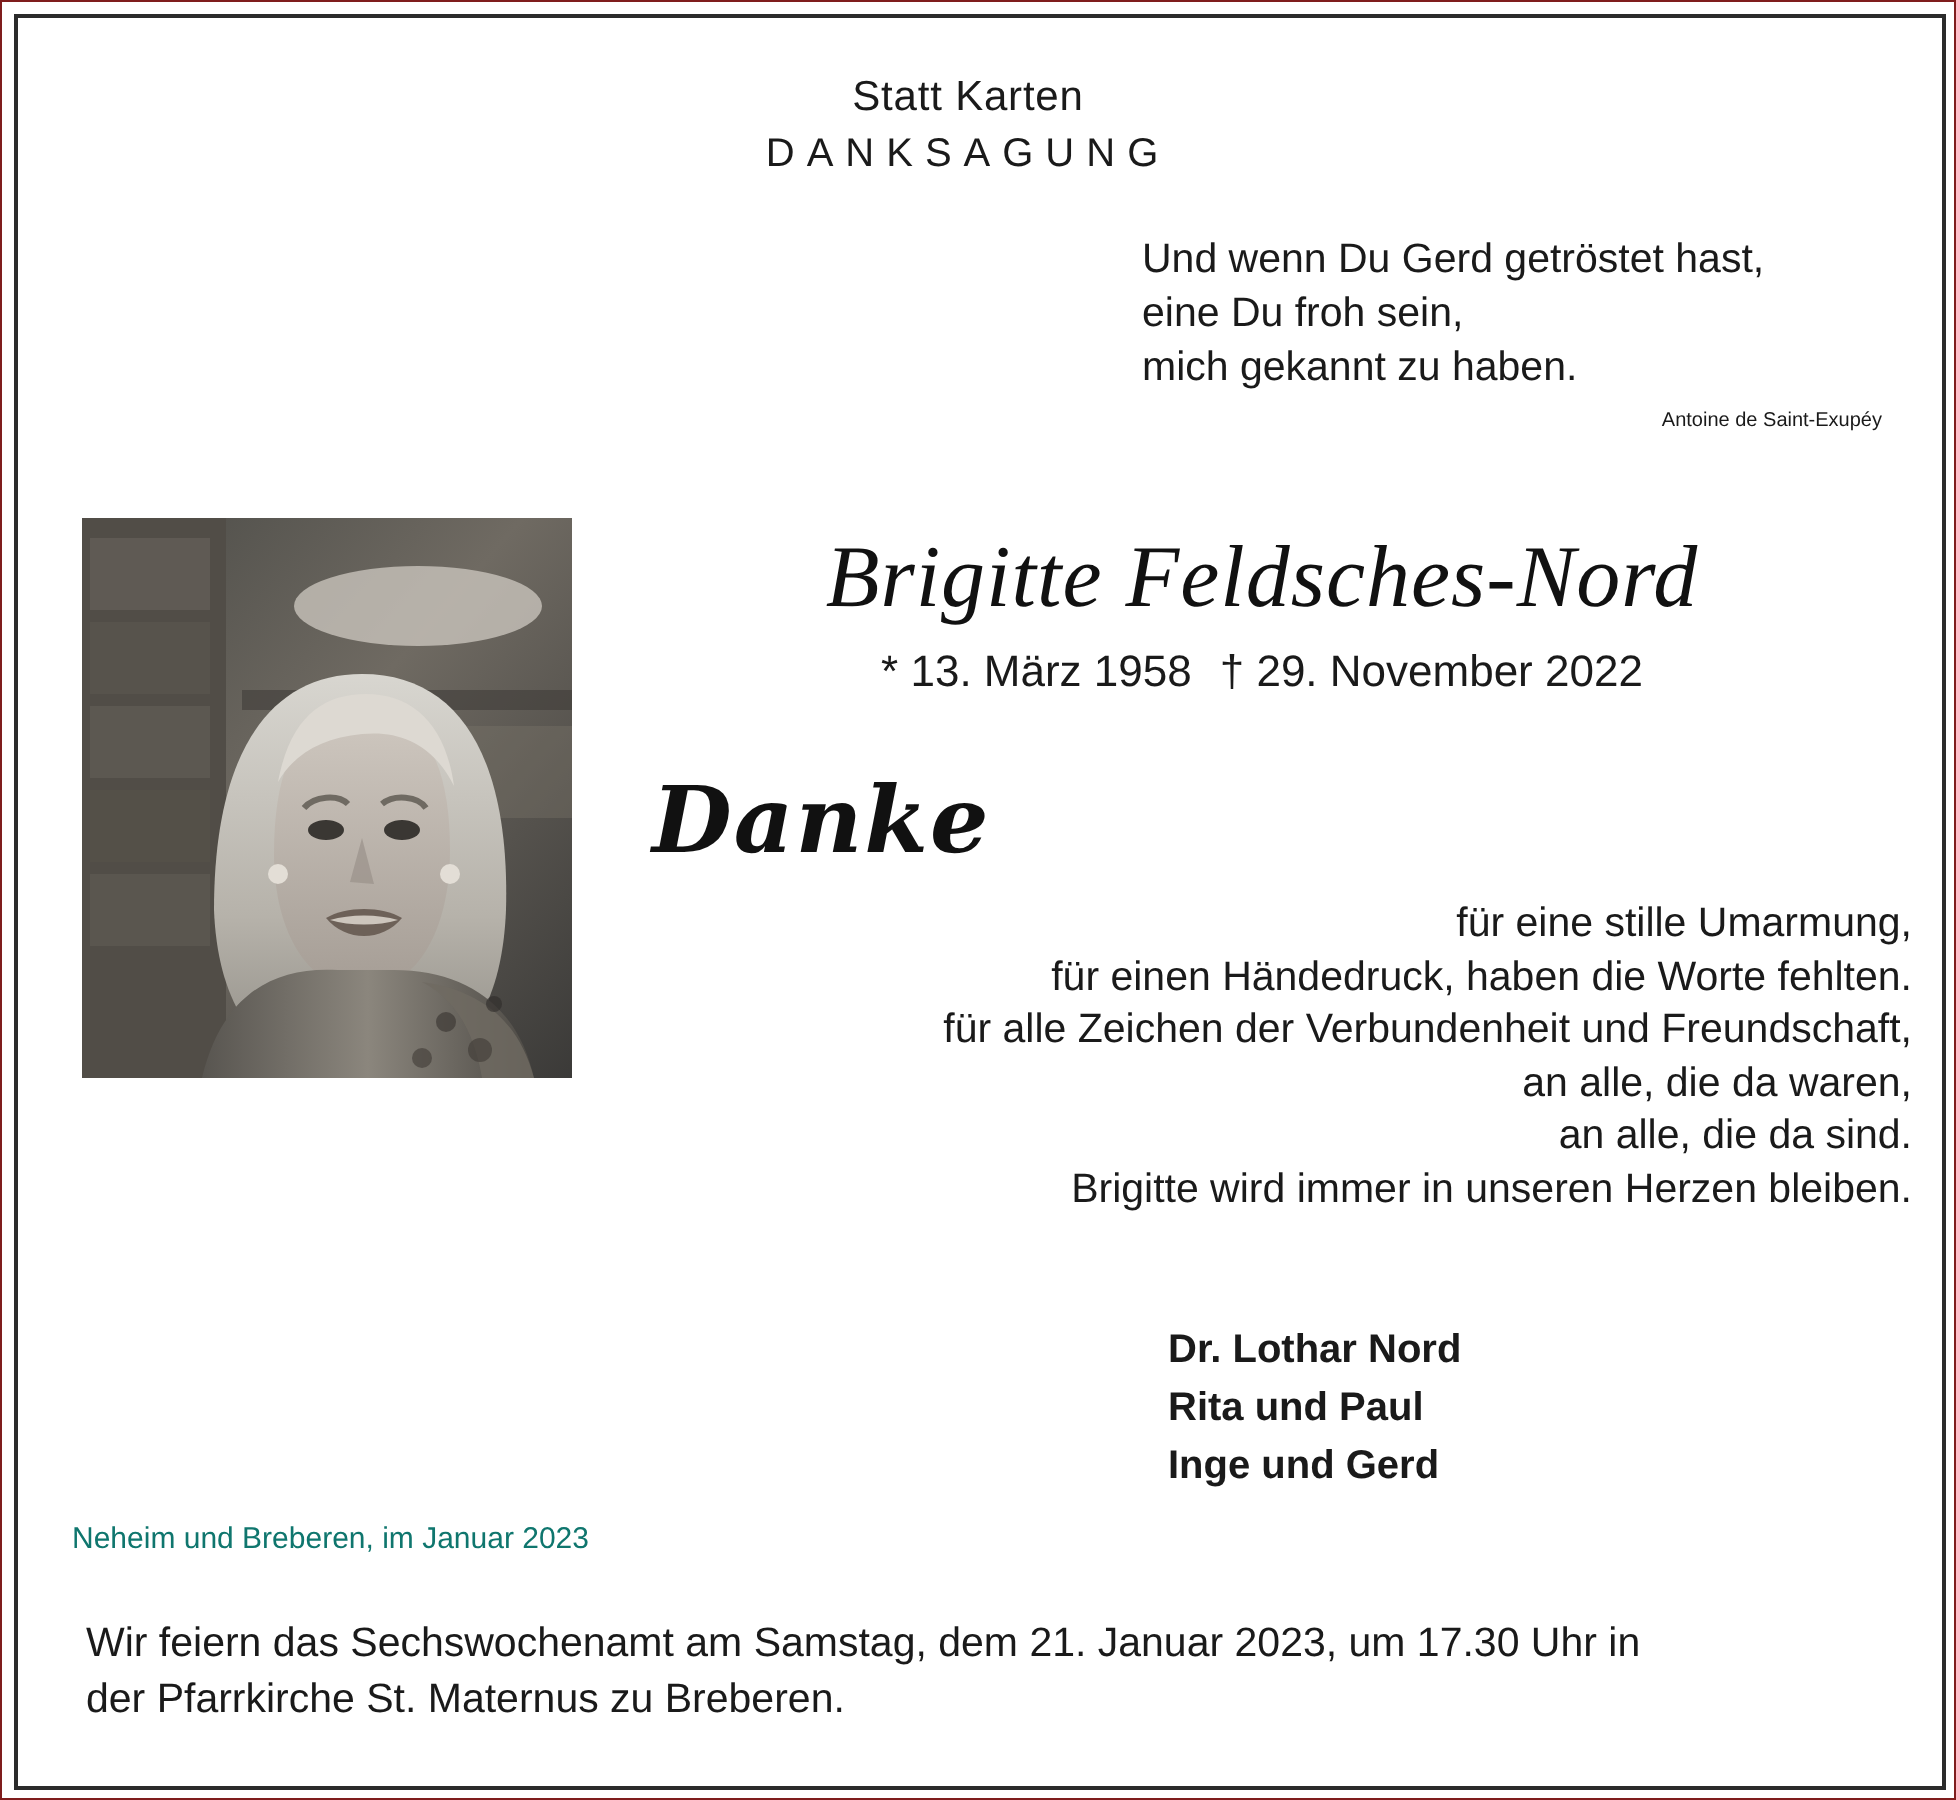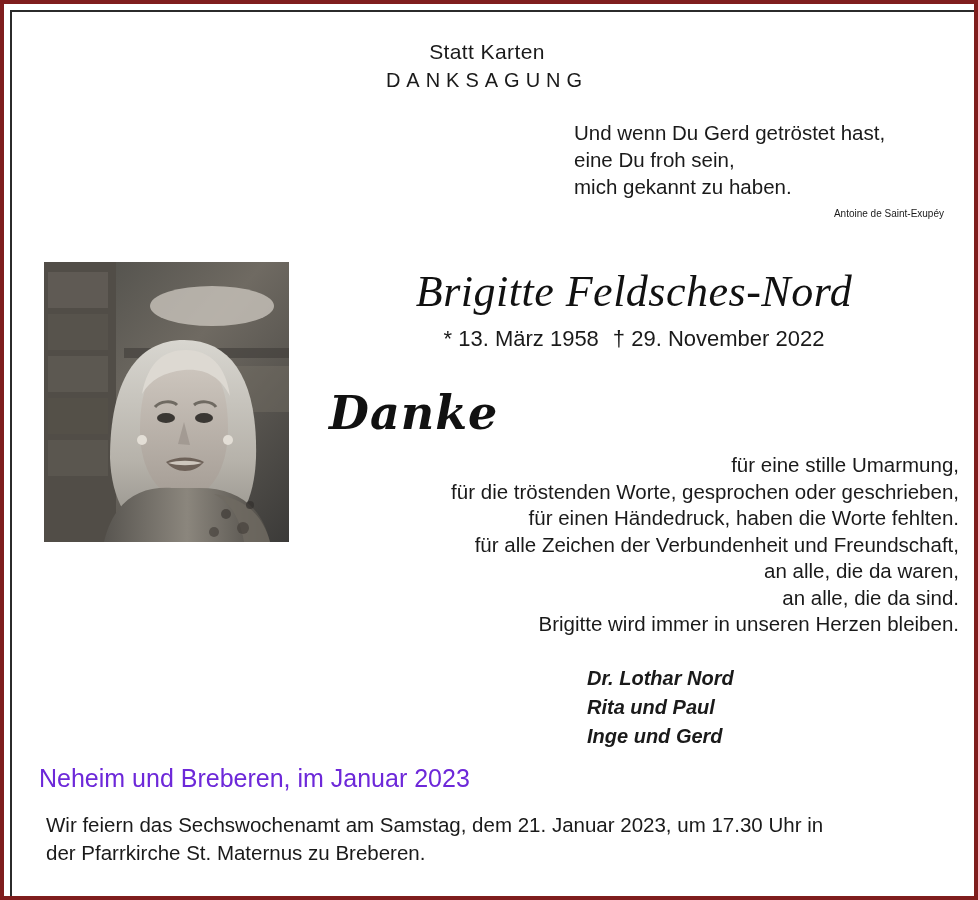--- a/index.html
+++ b/index.html
@@ -10,21 +10,21 @@
   body {
     font-family: "Liberation Sans", sans-serif;
     color: #1a1a1a;
   }
   .page {
     position: relative;
     width: 978px;
     height: 900px;
     background: #ffffff;
     box-sizing: border-box;
-    border: 4px solid #7f1d1d;
+    border: 1px solid #7f1d1d;
     overflow: hidden;
   }
   .frame {
     position: absolute;
     left: 6px;
     top: 6px;
     width: 966px;
     height: 888px;
     border: 2px solid #2b2b2b;
     box-sizing: border-box;
@@ -135,36 +135,35 @@
     color: #1a1a1a;
     white-space: nowrap;
   }
 
   
   .signers {
     position: absolute;
     left: 583px;
     top: 660px;
     width: 340px;
-    font-style: italic;
   }
   .signer {
     font-size: 20px;
     font-weight: bold;
     line-height: 29px;
     color: #1a1a1a;
   }
 
   
   .placedate {
     position: absolute;
     left: 35px;
     top: 760px;
-    font-size: 25px;
-    color: #6d28d9;
+    font-size: 15px;
+    color: #0f766e;
   }
 
   
   .footer {
     position: absolute;
     left: 42px;
     top: 807px;
     width: 900px;
   }
   .footer-line {
@@ -249,21 +248,20 @@
   <div class="name">Brigitte Feldsches-Nord</div>
 
   <div class="dates">
     <span>* 13. März 1958</span><span class="gap"></span><span>† 29. November 2022</span>
   </div>
 
   <div class="danke">Danke</div>
 
   <div class="thanks">
     <div class="thanks-line">für eine stille Umarmung,</div>
-    <div class="thanks-line">für die tröstenden Worte, gesprochen oder geschrieben,</div>
     <div class="thanks-line">für einen Händedruck, haben die Worte fehlten.</div>
     <div class="thanks-line">für alle Zeichen der Verbundenheit und Freundschaft,</div>
     <div class="thanks-line">an alle, die da waren,</div>
     <div class="thanks-line">an alle, die da sind.</div>
     <div class="thanks-line">Brigitte wird immer in unseren Herzen bleiben.</div>
   </div>
 
   <div class="signers">
     <div class="signer">Dr. Lothar Nord</div>
     <div class="signer">Rita und Paul</div>

